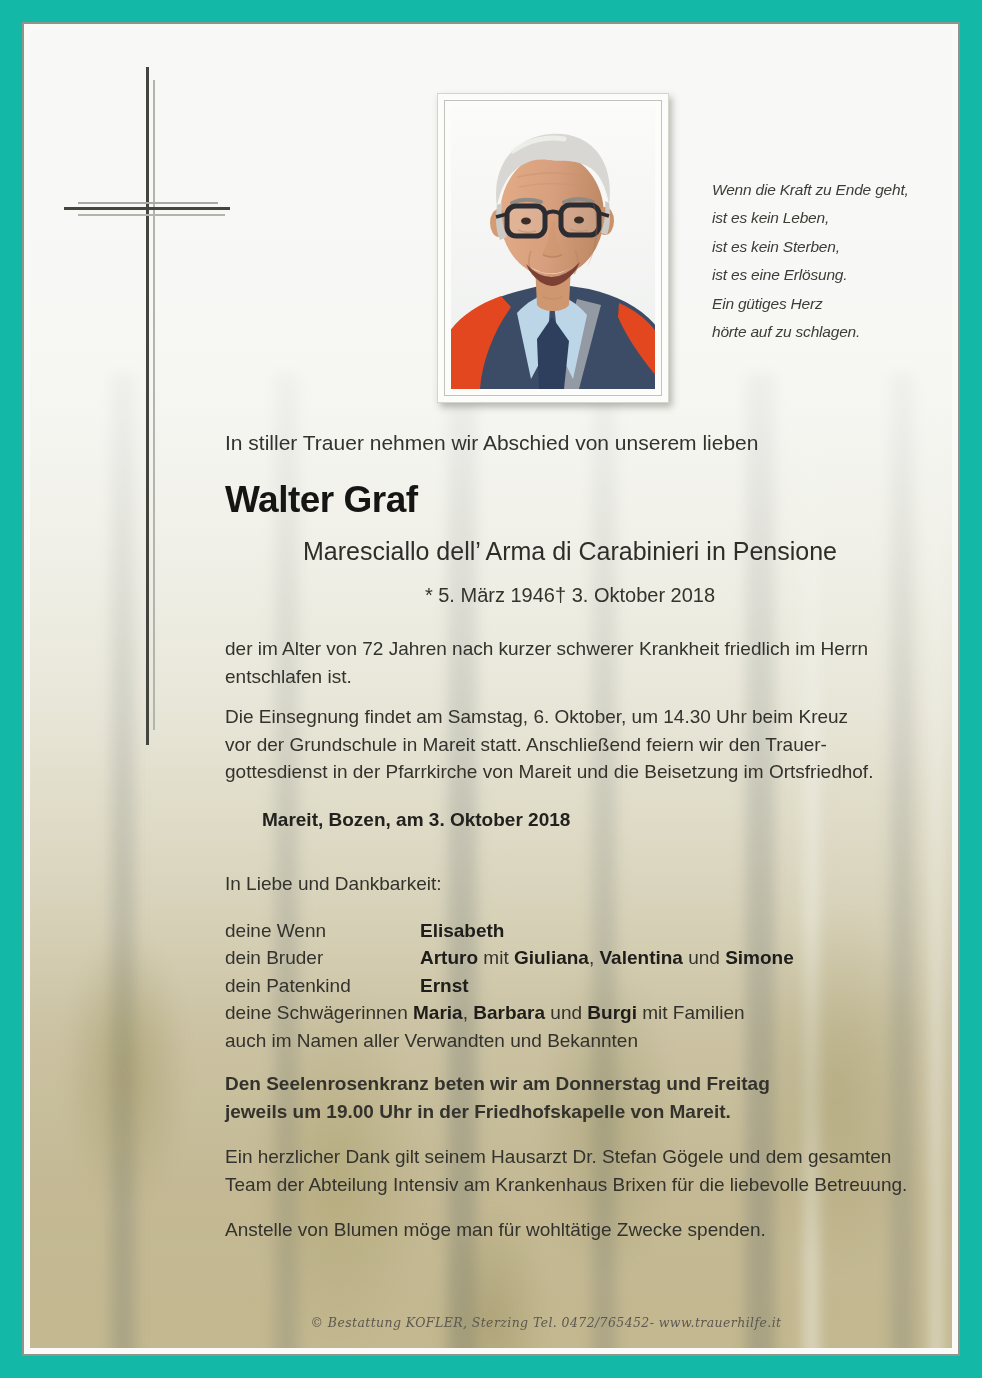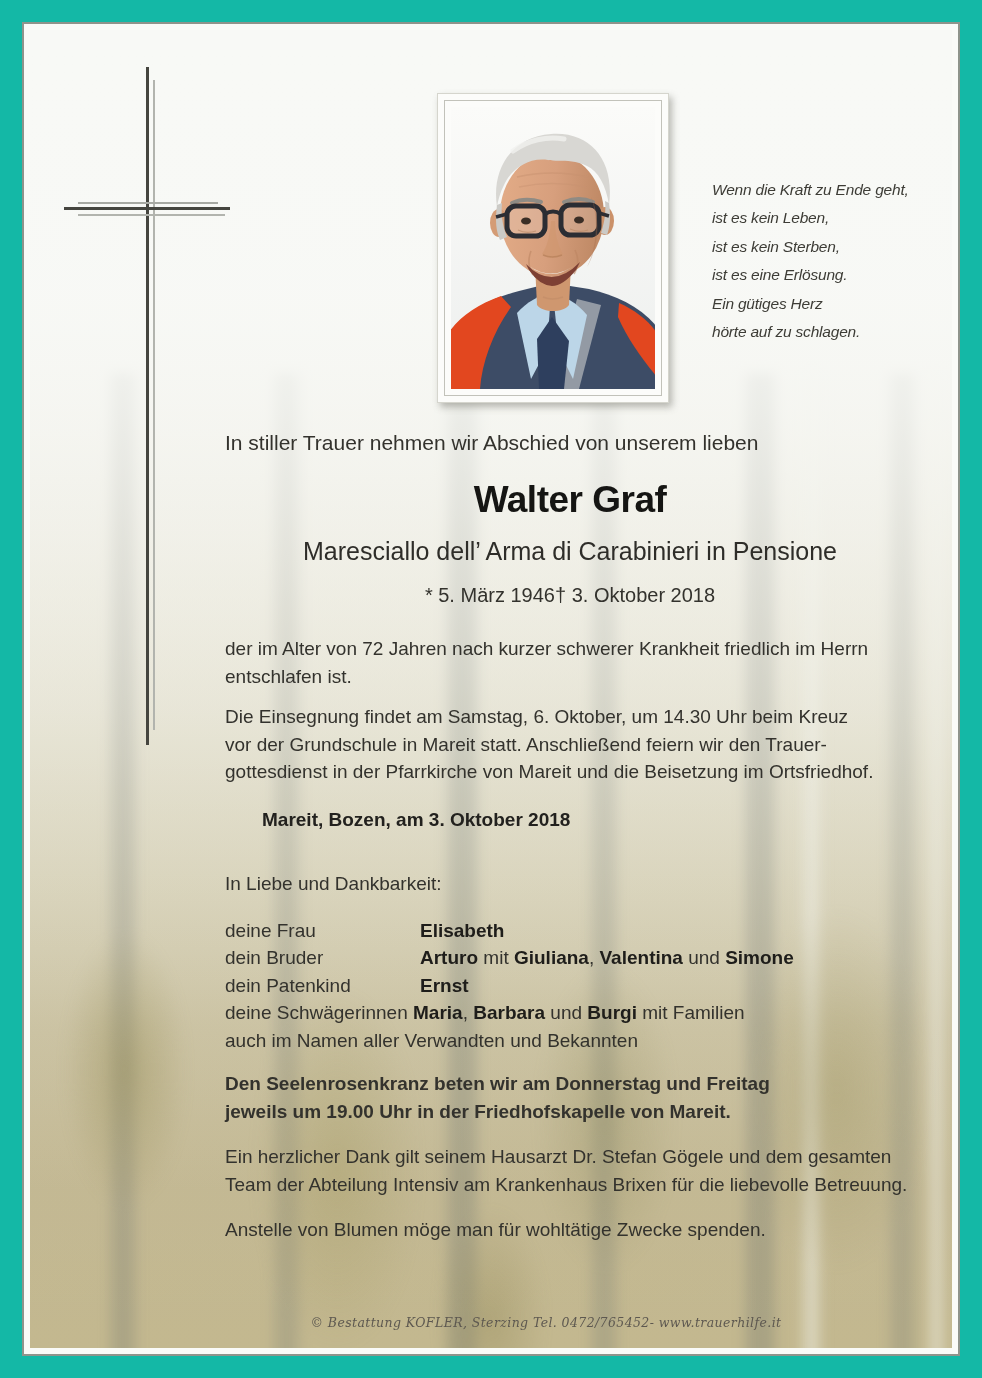--- a/index.html
+++ b/index.html
@@ -36,21 +36,21 @@
   .photo-frame::before{content:'';position:absolute;inset:6px;border:1px solid #c2c2ba;}
   .photo-img{position:absolute;inset:13px;overflow:hidden;background:#f4f4f2;}
   .photo-img svg{display:block;width:100%;height:100%;}
   
   .poem{position:absolute;left:682px;top:146px;font-style:italic;font-size:15.5px;
         letter-spacing:-0.2px;line-height:28.4px;color:#3d3c36;white-space:nowrap;}
   
   .main{position:absolute;left:195px;top:388px;width:690px;}
   .intro{padding-top:12px;font-size:21px;line-height:25px;}
   .name{margin:23px 0 0;font-size:37px;line-height:44px;font-weight:700;letter-spacing:-0.5px;
-        text-align:center;color:#151513;}
+        color:#151513;}
   .subtitle{margin-top:14px;font-size:25px;line-height:30px;text-align:center;color:#2e2d29;}
   .dates{margin-top:16px;display:flex;justify-content:center;font-size:20px;line-height:26px;}
   .tline,.fam-row,.fam-line{font-size:19px;line-height:27.5px;white-space:nowrap;}
   .m-para1{margin-top:27px;}
   .m-para2{margin-top:13px;}
   .dateline{margin-top:20px;font-size:19px;line-height:27.5px;font-weight:700;color:#22211e;margin-left:37px;}
   .gratitude{margin-top:37px;font-size:19px;line-height:27.5px;}
   .family{margin-top:19px;}
   .fam-label{display:inline-block;width:195px;}
   .b{font-weight:700;color:#1e1d1a;}
@@ -178,21 +178,21 @@
           <div class="tline">vor der Grundschule in Mareit statt. Anschließend feiern wir den Trauer-</div>
           <div class="tline">gottesdienst in der Pfarrkirche von Mareit und die Beisetzung im Ortsfriedhof.</div>
         </div>
 
       <div class="dateline">Mareit, Bozen, am 3. Oktober 2018</div>
 
       <div class="gratitude">In Liebe und Dankbarkeit:</div>
 
       <div class="family">
           <div class="fam-row">
-          <span class="fam-label">deine Frau</span><span class="fam-value"><span class="b">Elisabeth</span></span>
+          <span class="fam-label">deine Wenn</span><span class="fam-value"><span class="b">Elisabeth</span></span>
         </div>
           <div class="fam-row">
           <span class="fam-label">dein Bruder</span><span class="fam-value"><span class="b">Arturo</span><span> mit </span><span class="b">Giuliana</span><span>, </span><span class="b">Valentina</span><span> und </span><span class="b">Simone</span></span>
         </div>
           <div class="fam-row">
           <span class="fam-label">dein Patenkind</span><span class="fam-value"><span class="b">Ernst</span></span>
         </div>
         </div>
       <div class="fam-line"><span>deine Schwägerinnen </span><span class="b">Maria</span><span>, </span><span class="b">Barbara</span><span> und </span><span class="b">Burgi</span><span> mit Familien</span></div>
       <div class="fam-line">auch im Namen aller Verwandten und Bekannten</div>

